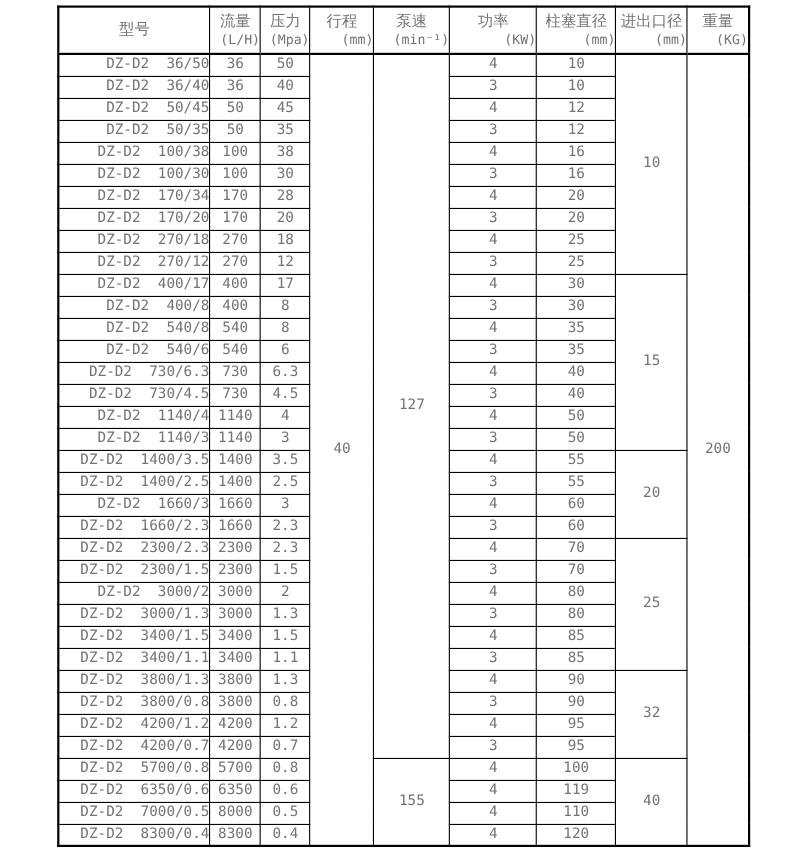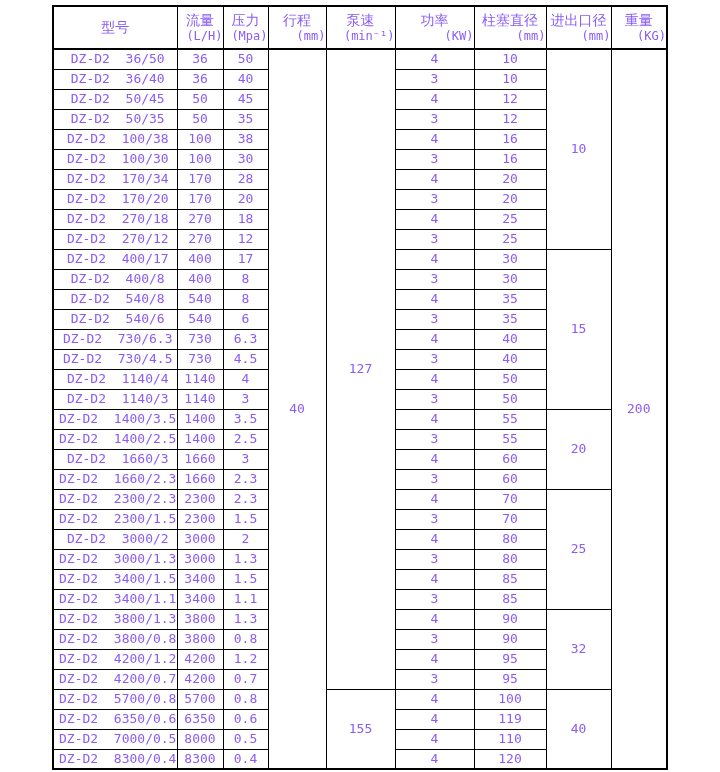--- a/index.html
+++ b/index.html
@@ -4,21 +4,21 @@
 <style>
   html, body {
     margin: 0; padding: 0;
     background: #ffffff;
     width: 720px; height: 772px;
   }
   .page {
     position: relative;
     width: 720px; height: 772px;
     background: #ffffff;
-    color: #8b5cf6;
+    color: #737373;
     font-family: "DejaVu Sans Mono", "Liberation Mono", monospace;
   }
   table.spec-table {
     position: absolute;
     left: 52px; top: 5px;
     border-collapse: collapse;
     table-layout: fixed;
     border: 2px solid #000000;
   }
   th, td {
@@ -45,22 +45,22 @@
     line-height: 15px;
     text-align: right;
   }
   tbody tr { height: 20px; }
   tbody td {
     font-size: 13px;
     line-height: 18px;
     text-align: center;
   }
   td.model-cell {
-    text-align: center;
-    padding-left: 5px;
+    text-align: right;
+    padding-left: 19px;
     white-space: pre;
   }
   td.merged-cell { text-align: center; }
 </style>
 </head>
 <body>
 
 <div class="page">
   <table class="spec-table">
     <colgroup>

